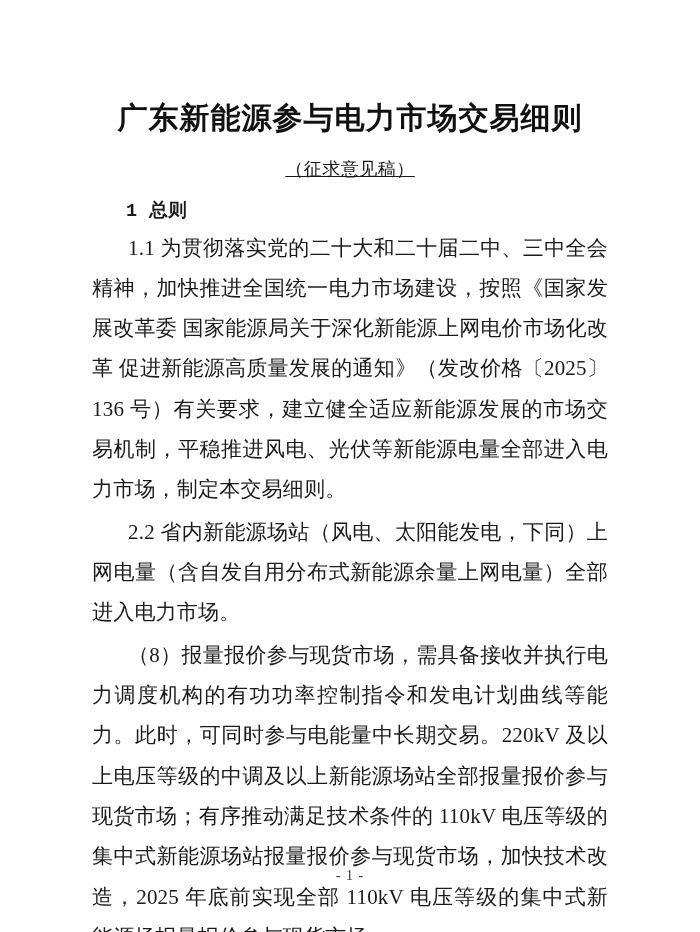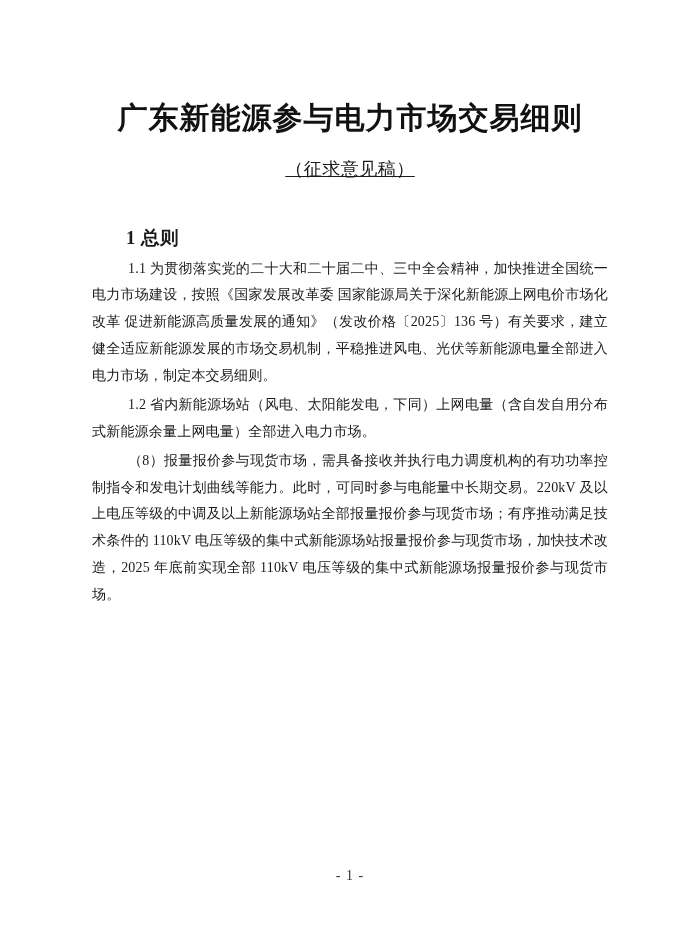--- a/index.html
+++ b/index.html
@@ -35,26 +35,27 @@
     text-align: center;
     font-size: 18px;
     margin: 18px 0 0 0;
     letter-spacing: 0.5px;
     color: #1a1a1a;
     text-decoration: underline;
   }
   .section-head {
     font-size: 18.5px;
     font-weight: bold;
-    margin: 44px 0 0 0;
+    margin: 16px 0 0 0;
     text-indent: 34px;
     letter-spacing: 0.5px;
+    font-family: Liberation Mono, monospace;
   }
   p.para {
-    font-size: 14px;
+    font-size: 21px;
     line-height: 1.92;
     margin: 6px 0 0 0;
     text-indent: 36px;
     text-align: justify;
     text-justify: inter-ideograph;
     letter-spacing: 0.2px;
   }
   p.para.tight {
     margin-top: 2px;
   }
@@ -74,18 +75,18 @@
 
 <div class="page">
 
   <h1 class="doc-title">广东新能源参与电力市场交易细则</h1>
 
   <div class="doc-subtitle">（征求意见稿）</div>
 
   <div class="section-head">1 总则</div>
 
   <p class="para">1.1 为贯彻落实党的二十大和二十届二中、三中全会精神，加快推进全国统一电力市场建设，按照《国家发展改革委 国家能源局关于深化新能源上网电价市场化改革 促进新能源高质量发展的通知》（发改价格〔2025〕136 号）有关要求，建立健全适应新能源发展的市场交易机制，平稳推进风电、光伏等新能源电量全部进入电力市场，制定本交易细则。</p>
-  <p class="para tight">1.2 省内新能源场站（风电、太阳能发电，下同）上网电量（含自发自用分布式新能源余量上网电量）全部进入电力市场。</p>
+  <p class="para tight">2.2 省内新能源场站（风电、太阳能发电，下同）上网电量（含自发自用分布式新能源余量上网电量）全部进入电力市场。</p>
   <p class="para tight">（8）报量报价参与现货市场，需具备接收并执行电力调度机构的有功功率控制指令和发电计划曲线等能力。此时，可同时参与电能量中长期交易。220kV 及以上电压等级的中调及以上新能源场站全部报量报价参与现货市场；有序推动满足技术条件的 110kV 电压等级的集中式新能源场站报量报价参与现货市场，加快技术改造，2025 年底前实现全部 110kV 电压等级的集中式新能源场报量报价参与现货市场。</p>
 
   <div class="page-number">- 1 -</div>
 
 </div>
 
 </body></html>

